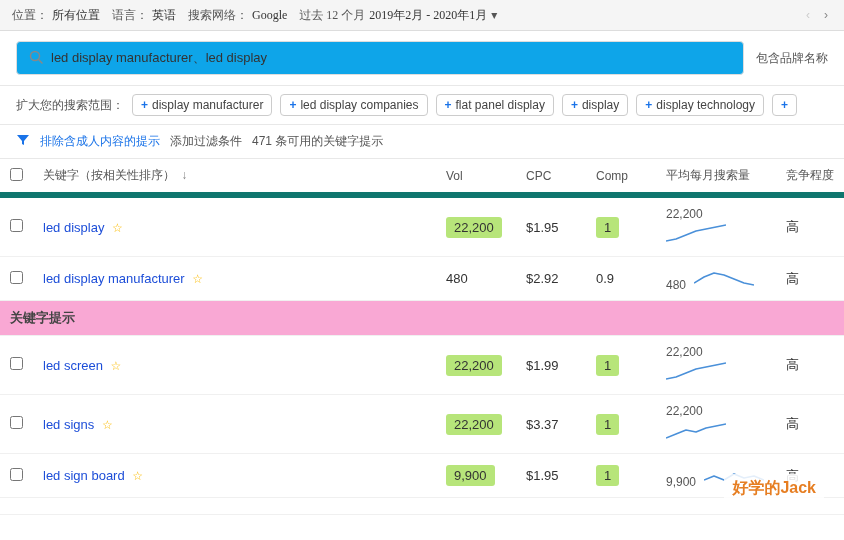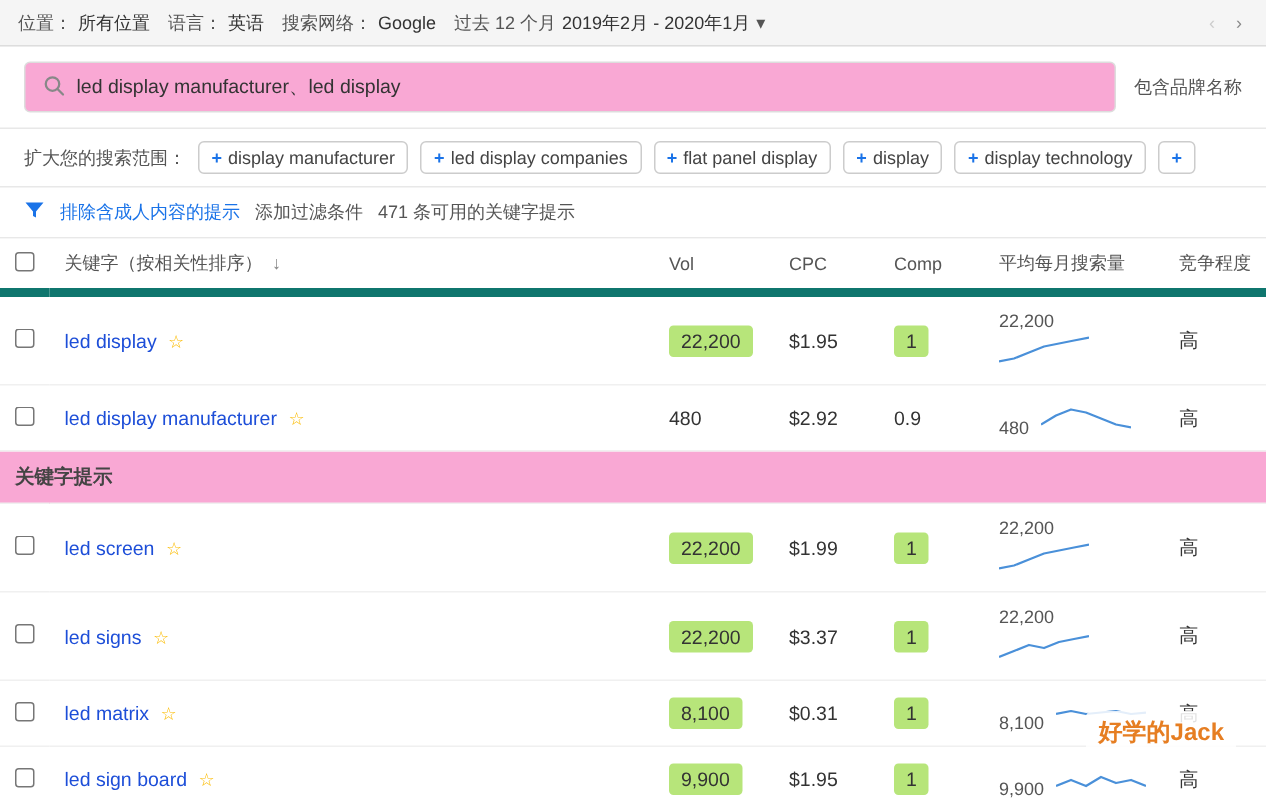--- a/index.html
+++ b/index.html
@@ -20,20 +20,21 @@
       display: flex;
       align-items: center;
       gap: 12px;
       font-size: 12px;
       color: #555;
     }
     .top-bar-item {
       display: flex;
       align-items: center;
       gap: 4px;
+      font-family: Liberation Serif, serif;
     }
     .top-bar-value {
       color: #333;
       font-weight: 500;
     }
     .top-bar-nav {
       margin-left: auto;
       display: flex;
       gap: 6px;
       color: #888;
@@ -58,21 +59,21 @@
       gap: 12px;
     }
     .search-input-wrap {
       flex: 1;
       border: 1px solid #ddd;
       border-radius: 4px;
       padding: 7px 12px;
       display: flex;
       align-items: center;
       gap: 8px;
-      background: #f9a8d4;
+      background: #0ea5e9;
     }
     .search-icon-svg {
       color: #888;
       flex-shrink: 0;
     }
     .search-text {
       font-size: 13px;
       color: #333;
     }
     .brand-label {
@@ -446,47 +447,20 @@
     </td>
     <td class="comp-level-col comp-high">
       <span>高</span>
     </td>
   </tr>
         <tr>
     <td class="checkbox-col">
       <input type="checkbox" style="">
     </td>
     <td class="kw-col">
-      <span class="keyword-name">led matrix</span>
-      <span class="star-icon">☆</span>
-    </td>
-    <td class="vol-col">
-      <span class="vol-green">8,100</span>
-    </td>
-    <td class="cpc-col">
-      <span>$0.31</span>
-    </td>
-    <td class="comp-col">
-      <span class="comp-green">1</span>
-    </td>
-    <td class="chart-col">
-      <span style="font-size:12px;color:#555;margin-right:4px;">8,100</span>
-      <svg width="60" height="24" class="sparkline">
-    <polyline points="0,14 10,12 20,14 30,13 40,12 50,14 60,13" fill="none" stroke="#4a90d9" stroke-width="1.5" stroke-linejoin="round"></polyline>
-  </svg>
-    </td>
-    <td class="comp-level-col comp-high">
-      <span>高</span>
-    </td>
-  </tr>
-        <tr>
-    <td class="checkbox-col">
-      <input type="checkbox" style="">
-    </td>
-    <td class="kw-col">
       <span class="keyword-name">led sign board</span>
       <span class="star-icon">☆</span>
     </td>
     <td class="vol-col">
       <span class="vol-green">9,900</span>
     </td>
     <td class="cpc-col">
       <span>$1.95</span>
     </td>
     <td class="comp-col">

